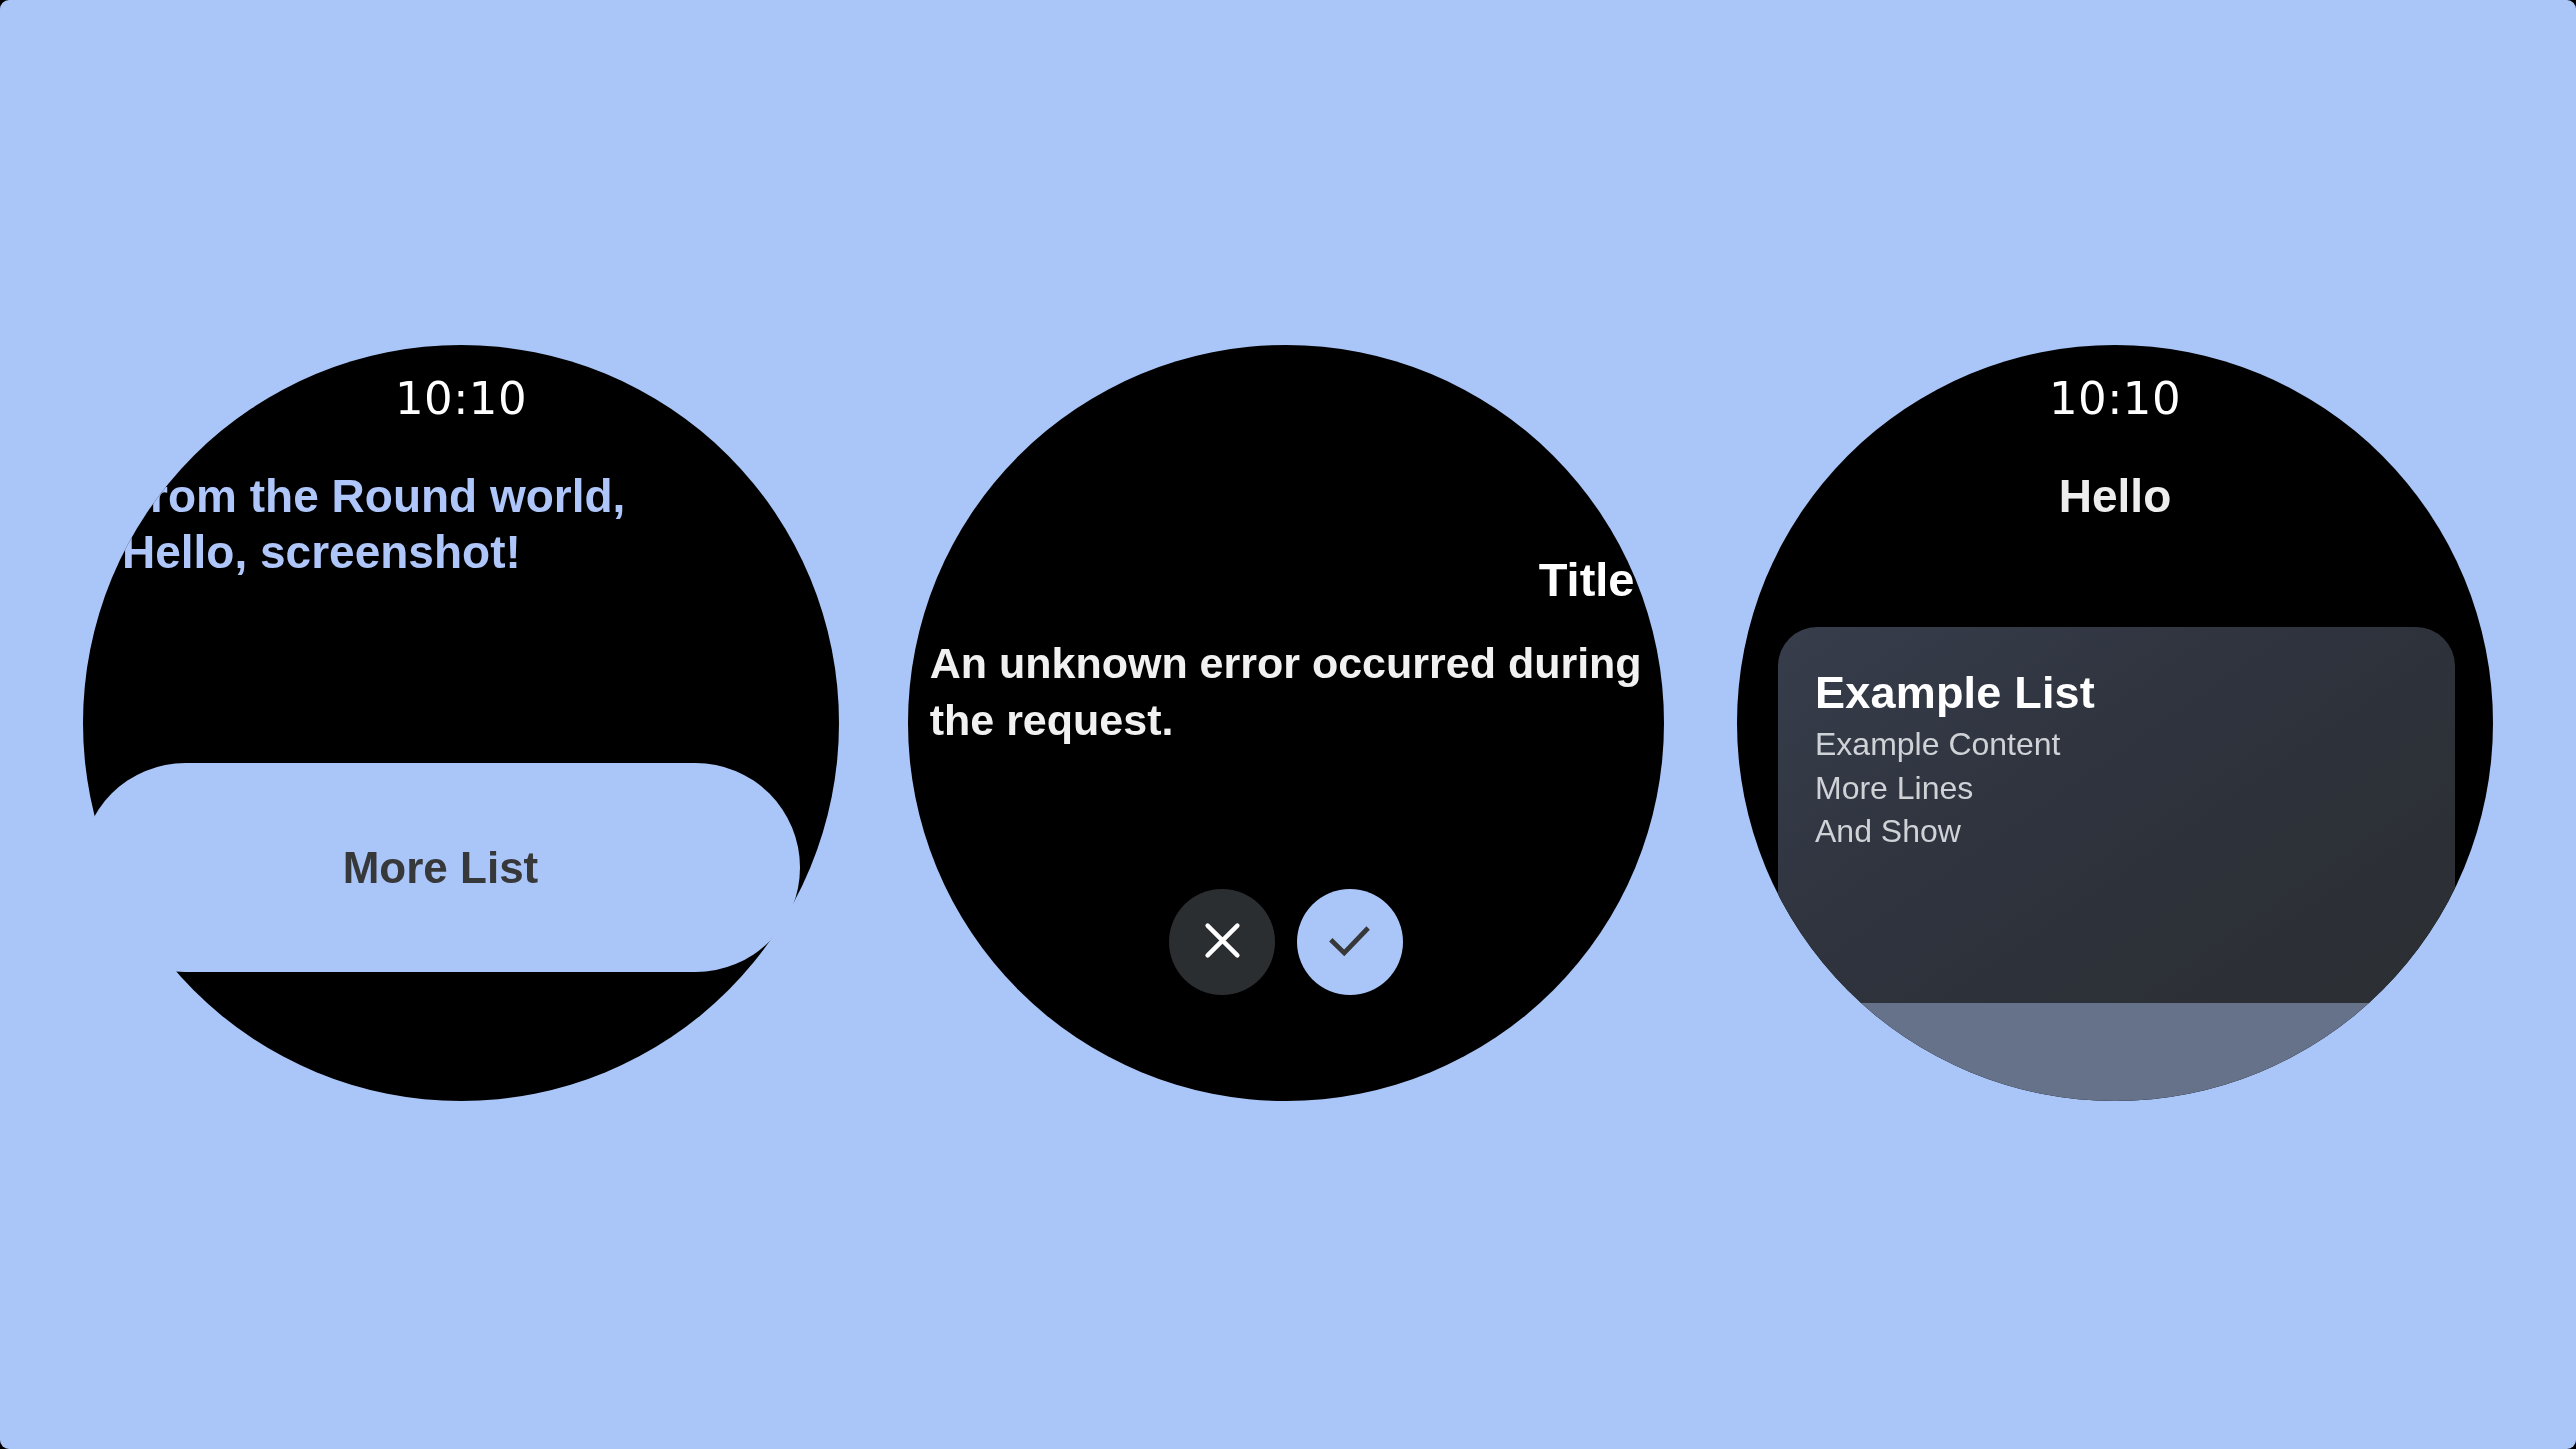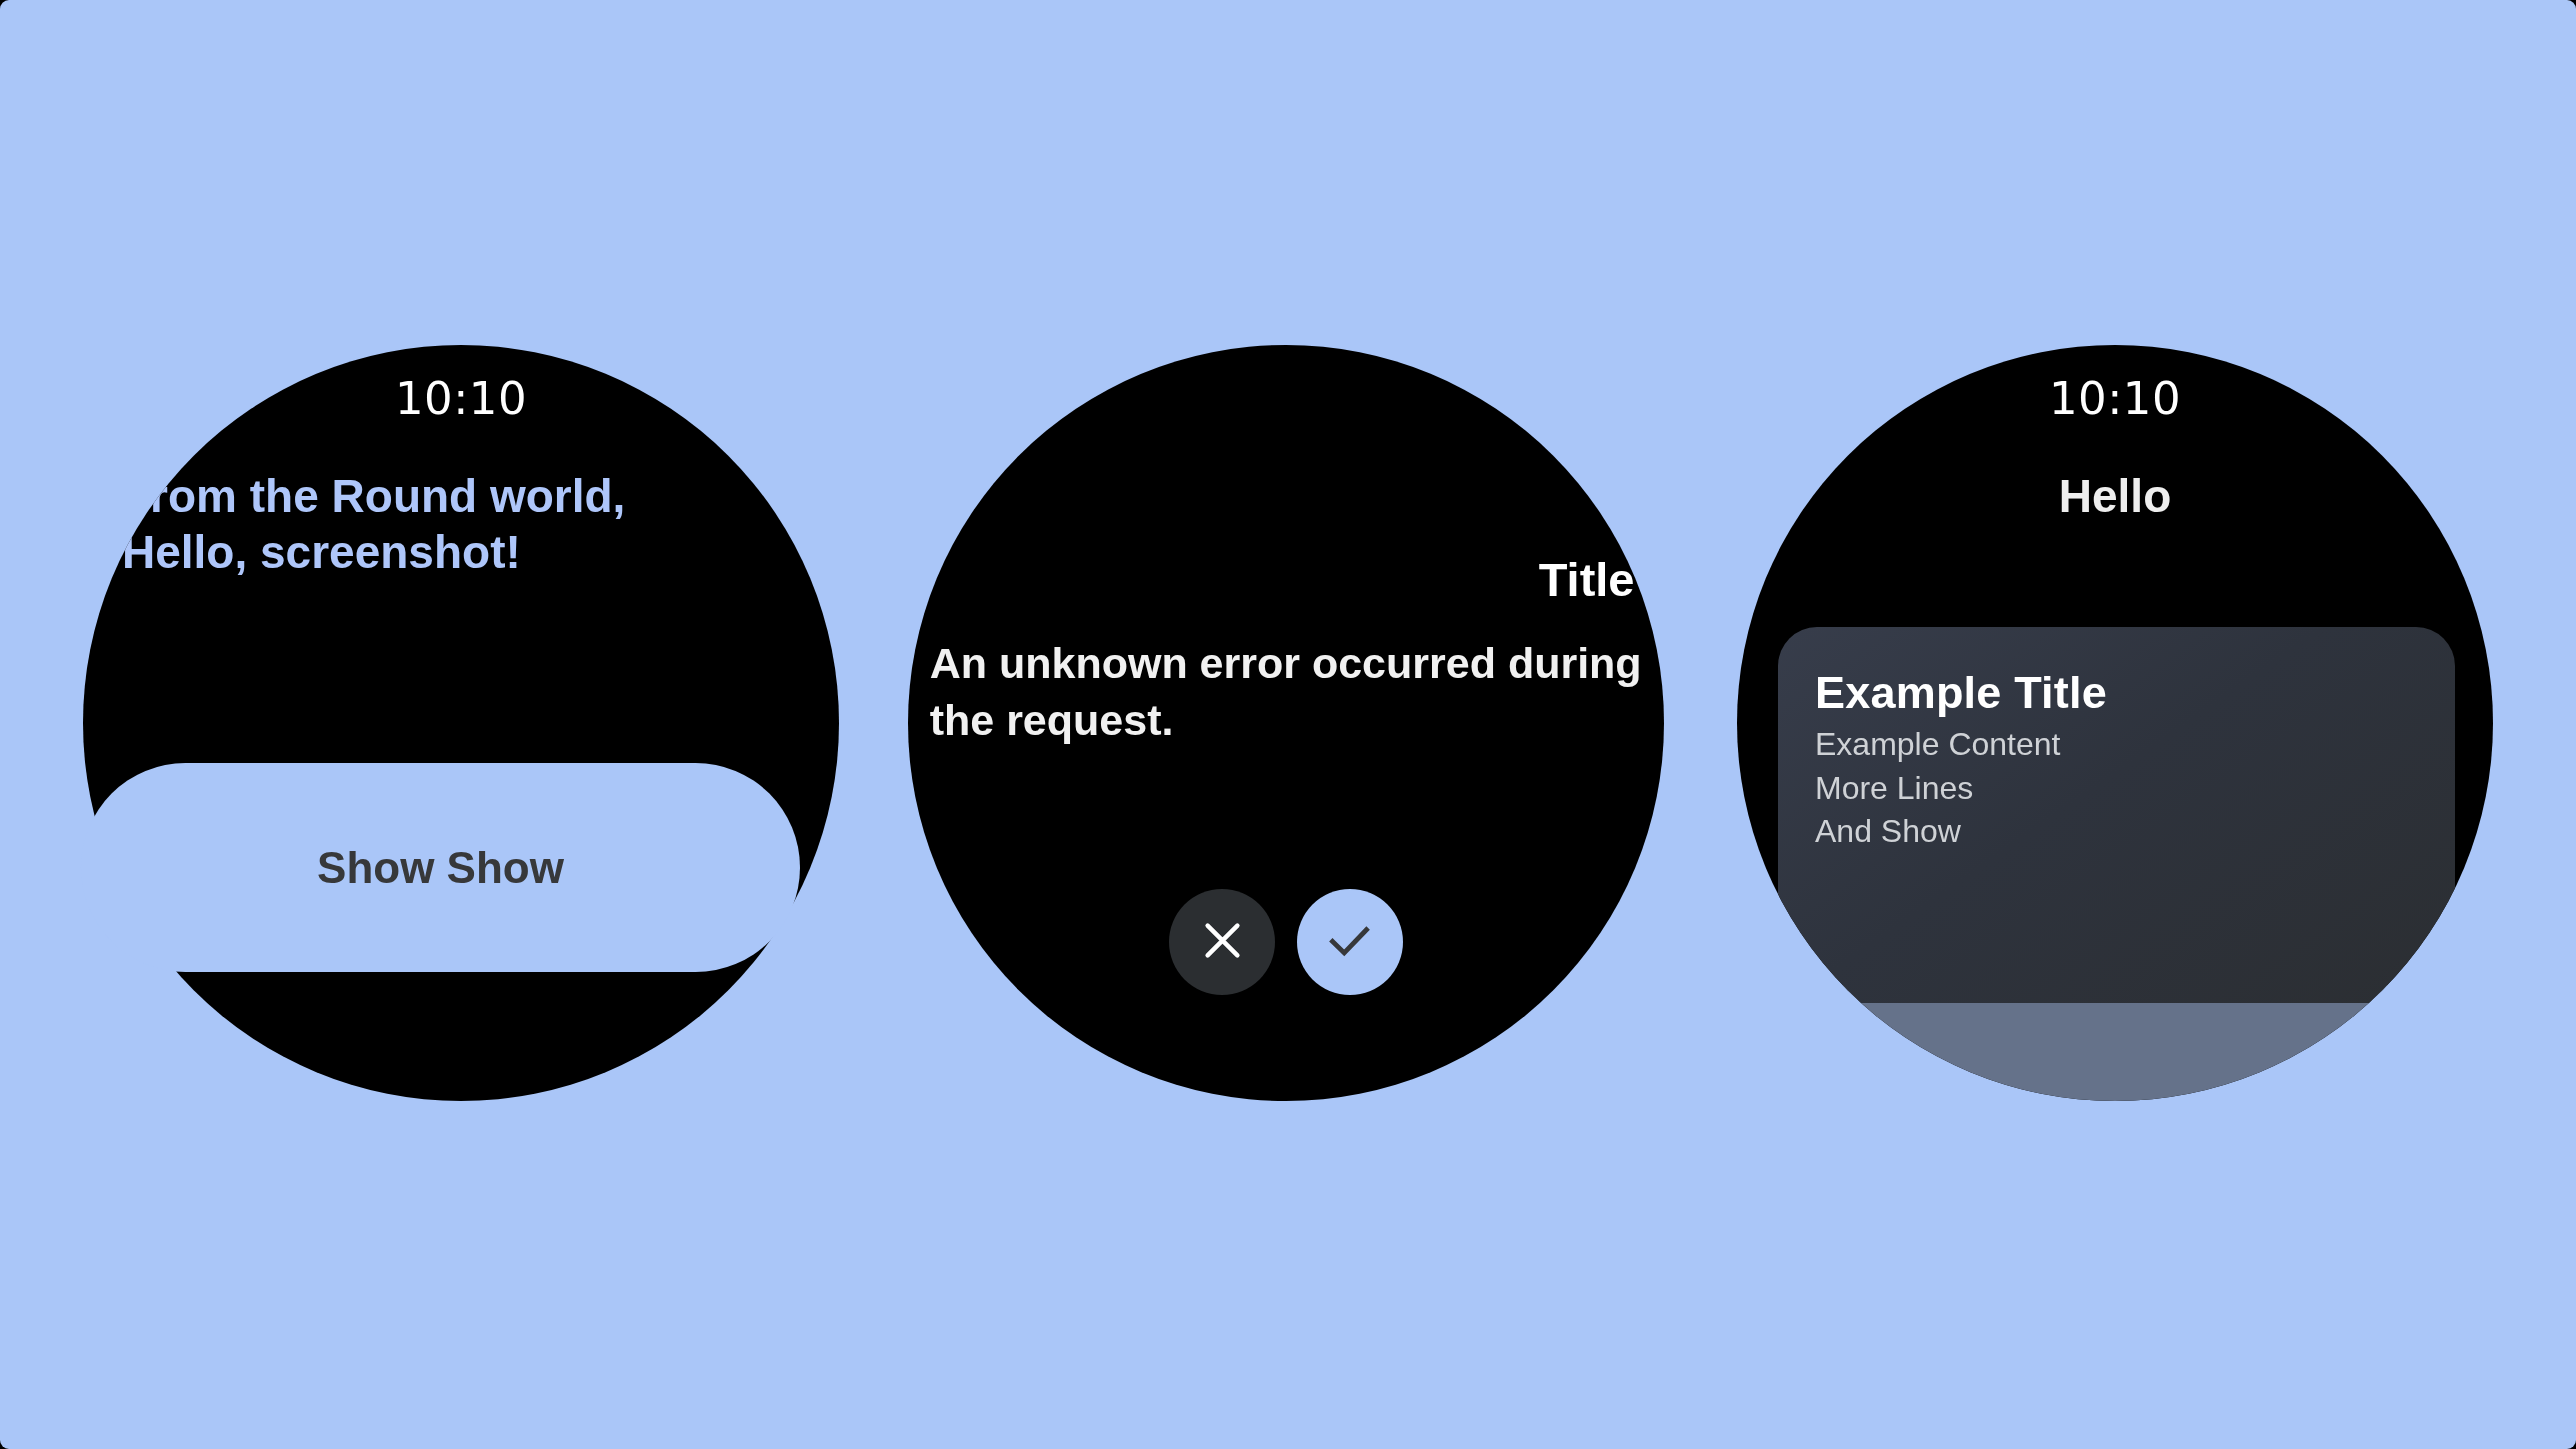--- a/index.html
+++ b/index.html
@@ -189,21 +189,21 @@
 <body>
 
 <div id="page">
 
   <div id="watch-1" class="watch">
     <div class="watch-clip">
       <div class="time">10:10</div>
       <div class="greeting">From the Round world,
 Hello, screenshot!</div>
     </div>
-    <button id="show-list-button">Show Show</button>
+    <button id="show-list-button">More List</button>
   </div>
 
   <div id="watch-2" class="watch">
     <div class="watch-clip">
       <div class="dialog-title">Title</div>
       <div class="dialog-message">An unknown error occurred during the request.</div>
       <div class="action-row">
         <button id="dismiss-button" class="action-btn">
           <span>
             <svg width="51" height="51" viewBox="0 0 24 24" aria-hidden="true">
@@ -221,21 +221,21 @@
       </div>
     </div>
   </div>
 
   <div id="watch-3" class="watch">
     <div class="watch-clip">
       <div class="time">10:10</div>
       <div class="header-label">Hello</div>
       <div id="scrim-bottom"></div>
       <div id="example-card">
-        <div class="card-title">Example Title</div>
+        <div class="card-title">Example List</div>
         <div class="card-line">Example Content</div>
         <div class="card-line">More Lines</div>
         <div class="card-line">And Show</div>
       </div>
     </div>
   </div>
 
 </div>
 
 

